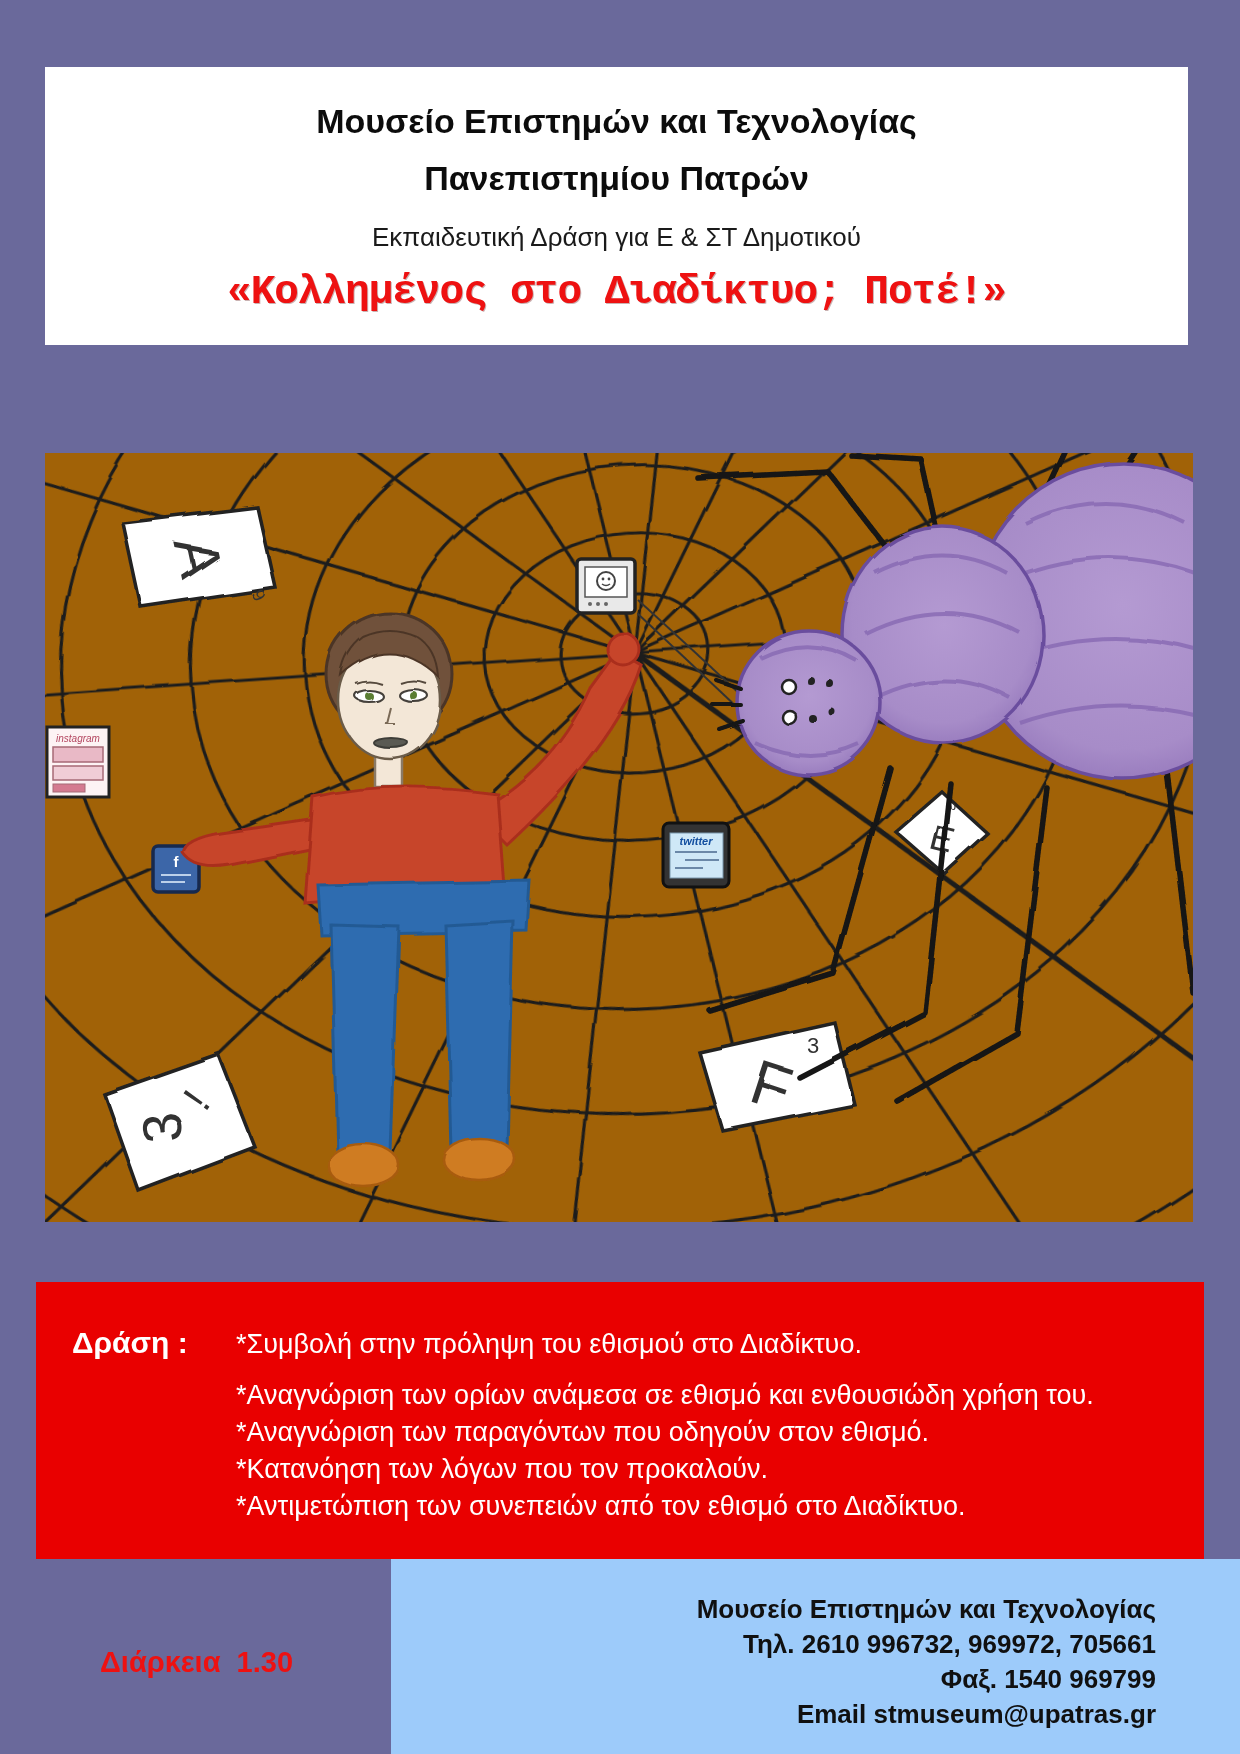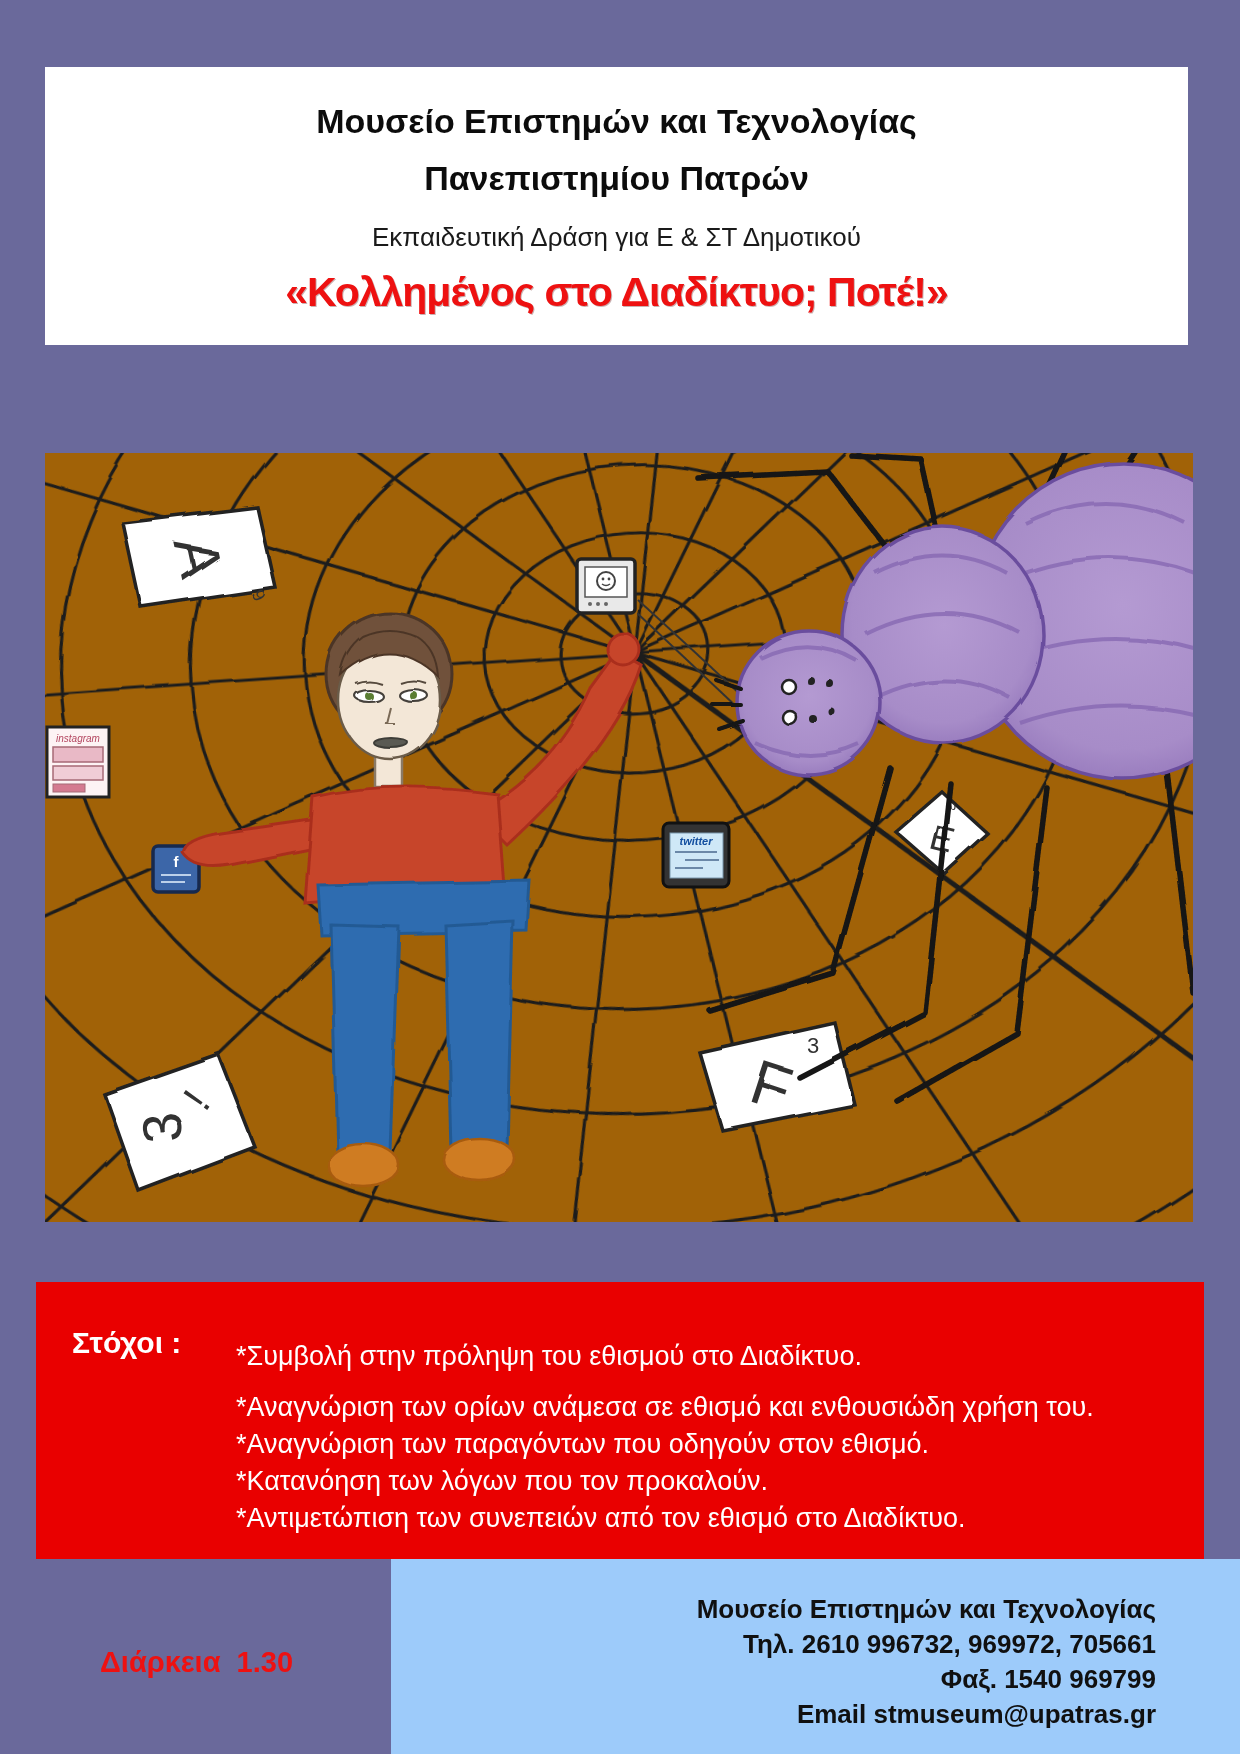--- a/index.html
+++ b/index.html
@@ -19,20 +19,21 @@
     font-size:34px;font-weight:bold;color:#0c0c0c;line-height:57px;margin:0;
   }
   .title-line.first{margin-top:26px;}
   .subtitle-line{
     font-size:26px;color:#1a1a1a;line-height:40px;margin-top:10px;
   }
   .slogan-line{
     font-size:41px;font-weight:bold;color:#ee1111;margin-top:12px;
     text-shadow:1px 1px 0 rgba(80,0,0,0.30);
     letter-spacing:-1px;
+    font-family:Liberation Mono, monospace;
   }
 
   
   .art-box{
     position:absolute;left:45px;top:453px;width:1148px;height:769px;
     background:#a16207;overflow:hidden;
   }
   .art-box svg{display:block;}
 
   
@@ -41,21 +42,21 @@
     background:#e90000;color:#ffffff;
     display:flex;box-sizing:border-box;padding:44px 20px 0 36px;
   }
   .obj-heading{
     flex:0 0 140px;font-size:30px;font-weight:bold;white-space:nowrap;
   }
   .obj-list{
     list-style:none;margin:0;padding:0 0 0 24px;font-size:27px;
   }
   .obj-list li{line-height:37px;}
-  .obj-list li:first-child{margin-bottom:14px;margin-top:12px;}
+  .obj-list li:first-child{margin-bottom:14px;}
 
   
   .duration{
     position:absolute;left:100px;top:1646px;
     font-size:29px;font-weight:bold;color:#ee1111;text-align:right;
   }
 
   
   .contact-box{
     position:absolute;left:391px;top:1559px;width:849px;height:195px;
@@ -246,21 +247,21 @@
         <circle cx="744" cy="264" r="7" fill="#ffffff" stroke="#222222" stroke-width="2.5"></circle>
         <circle cx="768" cy="266" r="4" fill="#222222"></circle>
         <circle cx="788" cy="260" r="3.5" fill="#222222"></circle>
 
         <path d="M696,236 L672,228 M696,252 L668,252 M698,268 L674,276" stroke="#141414" stroke-width="4" fill="none" stroke-linecap="round"></path>
       </g>
     </svg>
   </div>
 
   <div class="objectives-box">
-    <div class="obj-heading">Στόχοι :</div>
+    <div class="obj-heading">Δράση :</div>
     <ul class="obj-list">
       <li>*Συμβολή στην πρόληψη του εθισμού στο Διαδίκτυο.</li>
       <li>*Αναγνώριση των ορίων ανάμεσα σε εθισμό και ενθουσιώδη χρήση του.</li>
       <li>*Αναγνώριση των παραγόντων που οδηγούν στον εθισμό.</li>
       <li>*Κατανόηση των λόγων που τον προκαλούν.</li>
       <li>*Αντιμετώπιση των συνεπειών από τον εθισμό στο Διαδίκτυο.</li>
     </ul>
   </div>
 
   <div class="duration">Διάρκεια&nbsp; 1.30</div>

